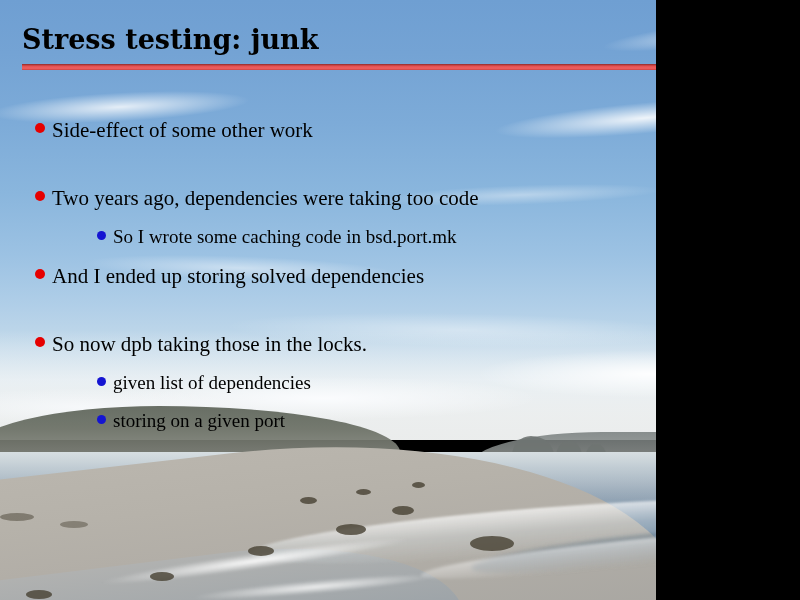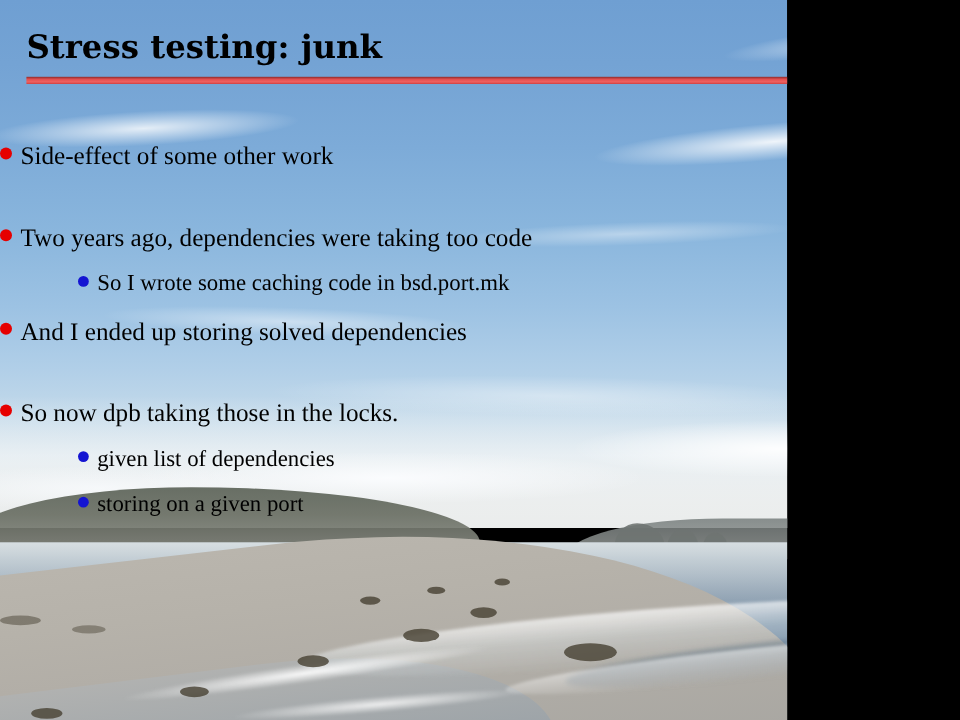--- a/index.html
+++ b/index.html
@@ -234,22 +234,22 @@
     width: 800px;
   }
 
   .bullet-row {
     position: relative;
     display: flex;
     align-items: baseline;
     white-space: nowrap;
   }
 
-  .bullet-row.level-1 { }
-  .bullet-row.level-2 { padding-left: 65px; }
+  .bullet-row.level-1 { padding-left: 35px; }
+  .bullet-row.level-2 { padding-left: 97px; }
 
   .dot {
     flex: 0 0 auto;
     width: 10px;
     height: 10px;
     border-radius: 50%;
     margin-right: 7px;
     position: relative;
     top: -4px;
   }

